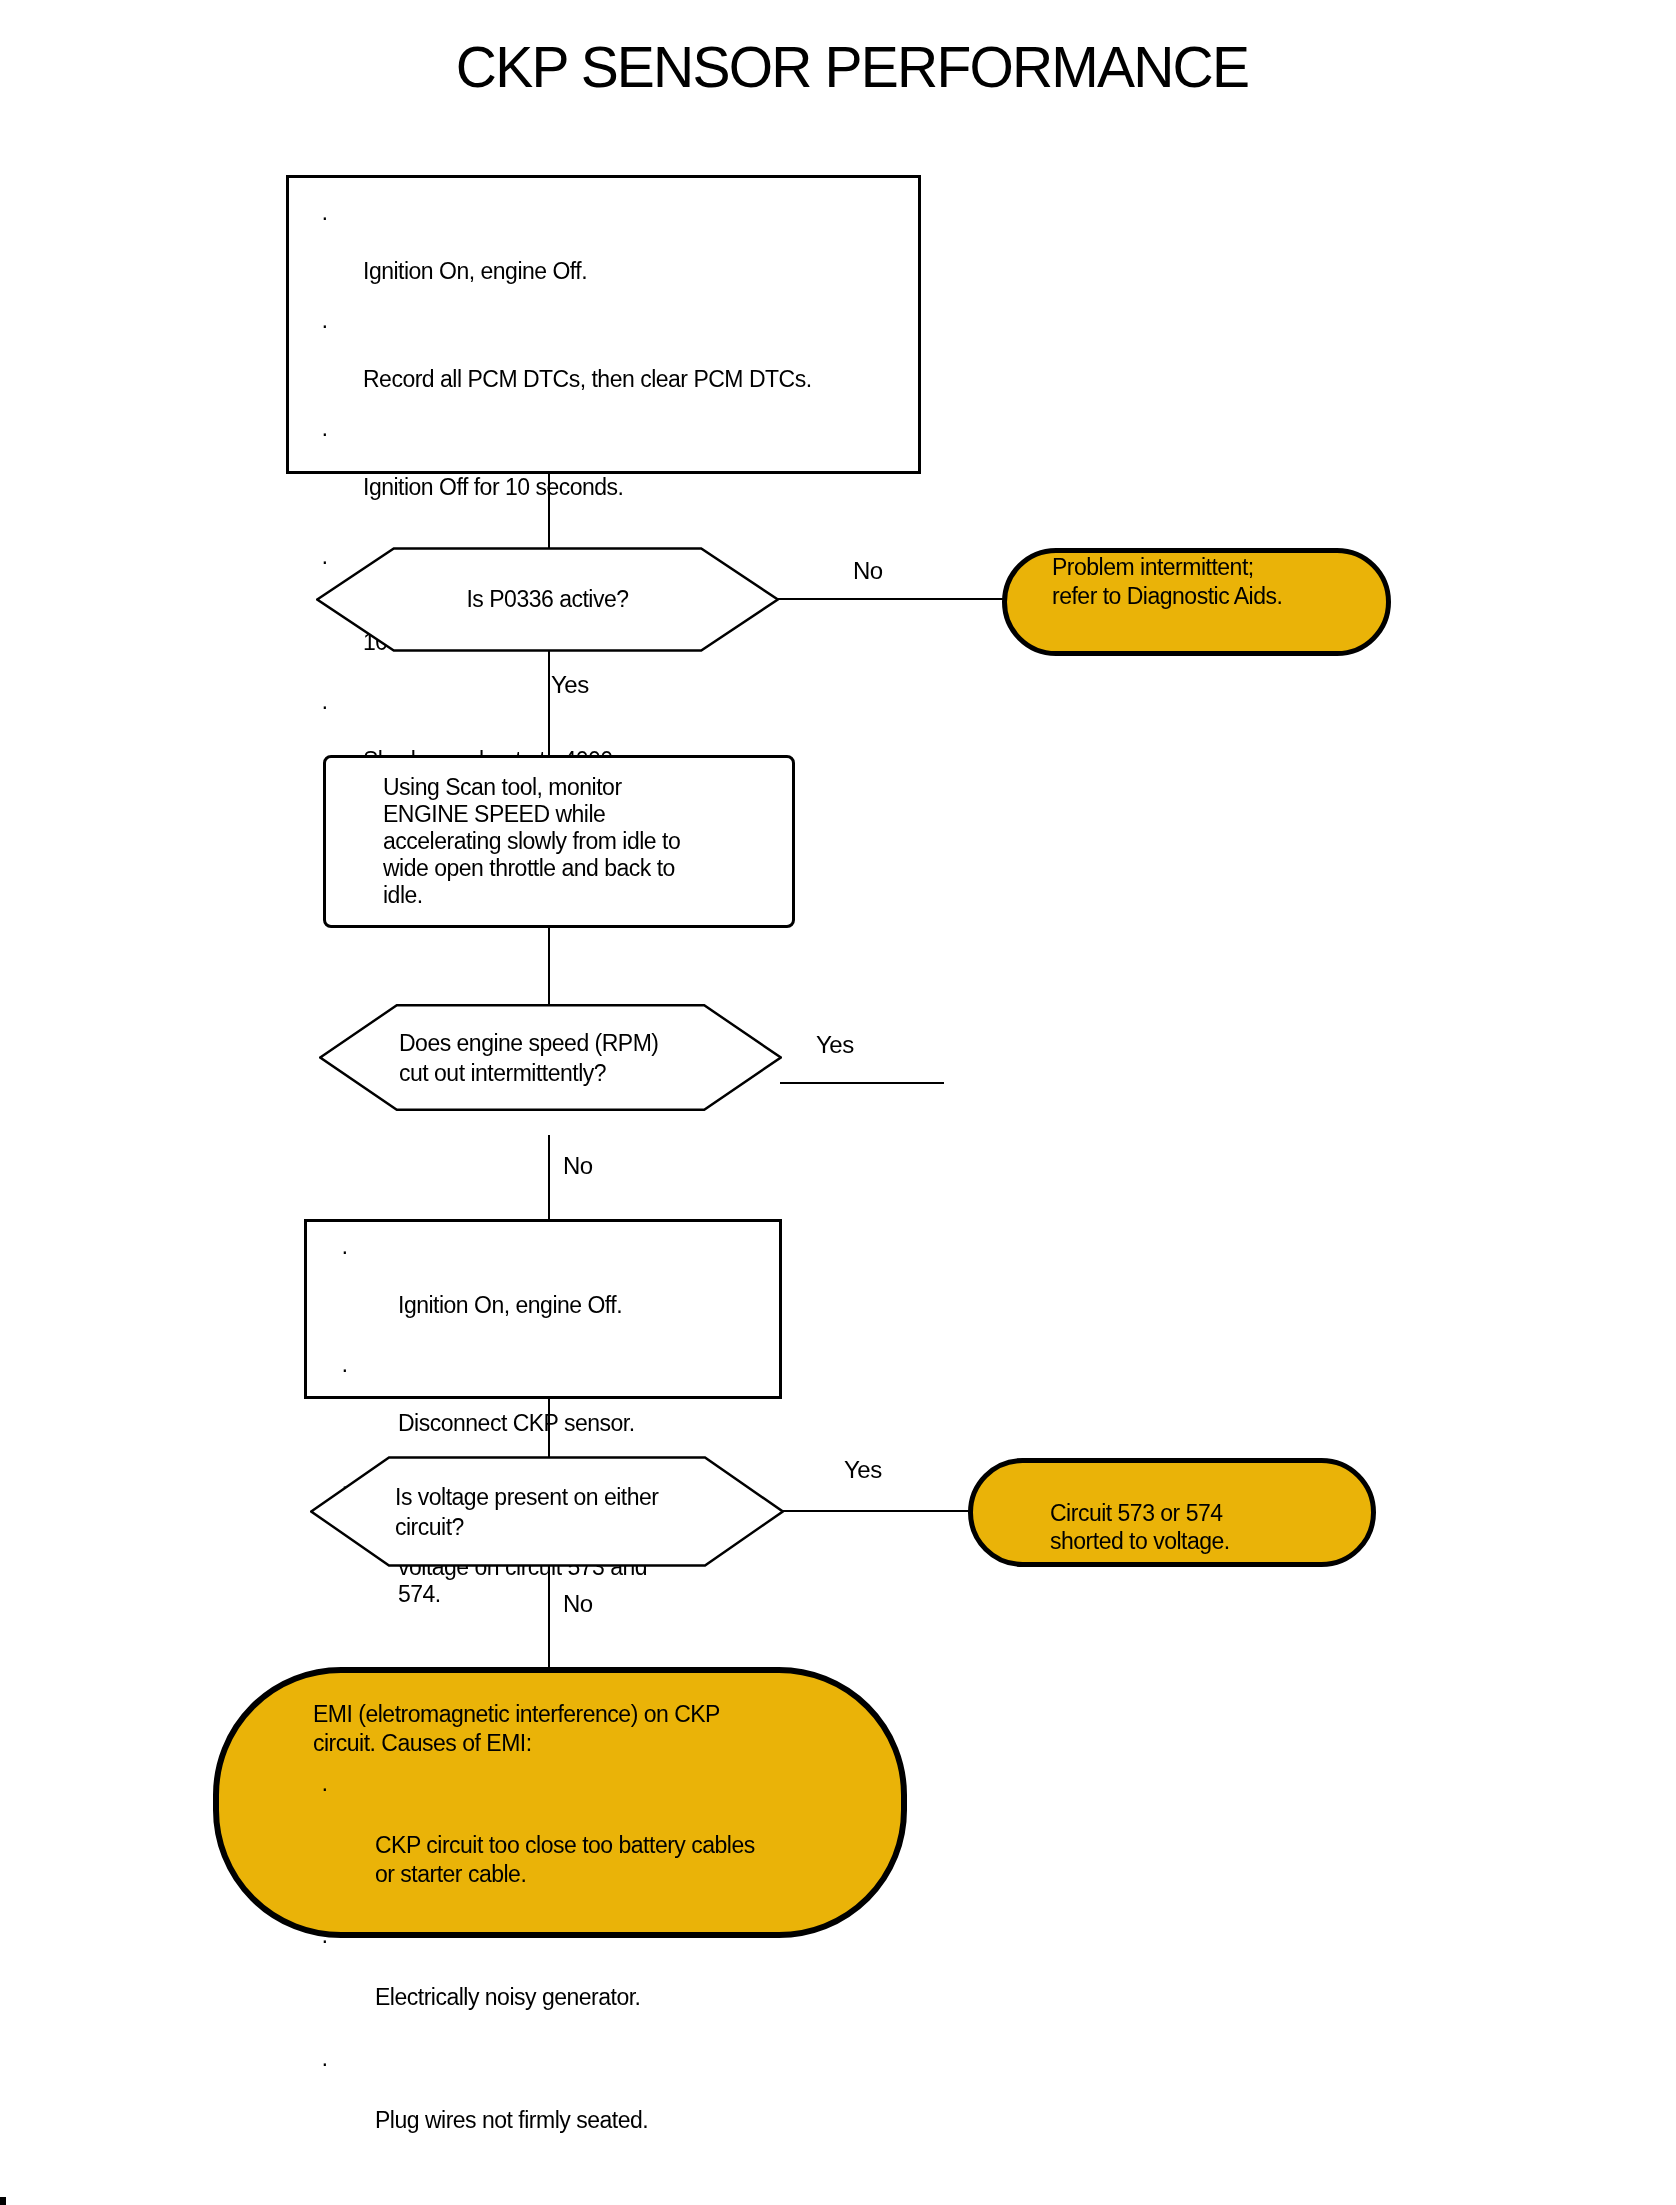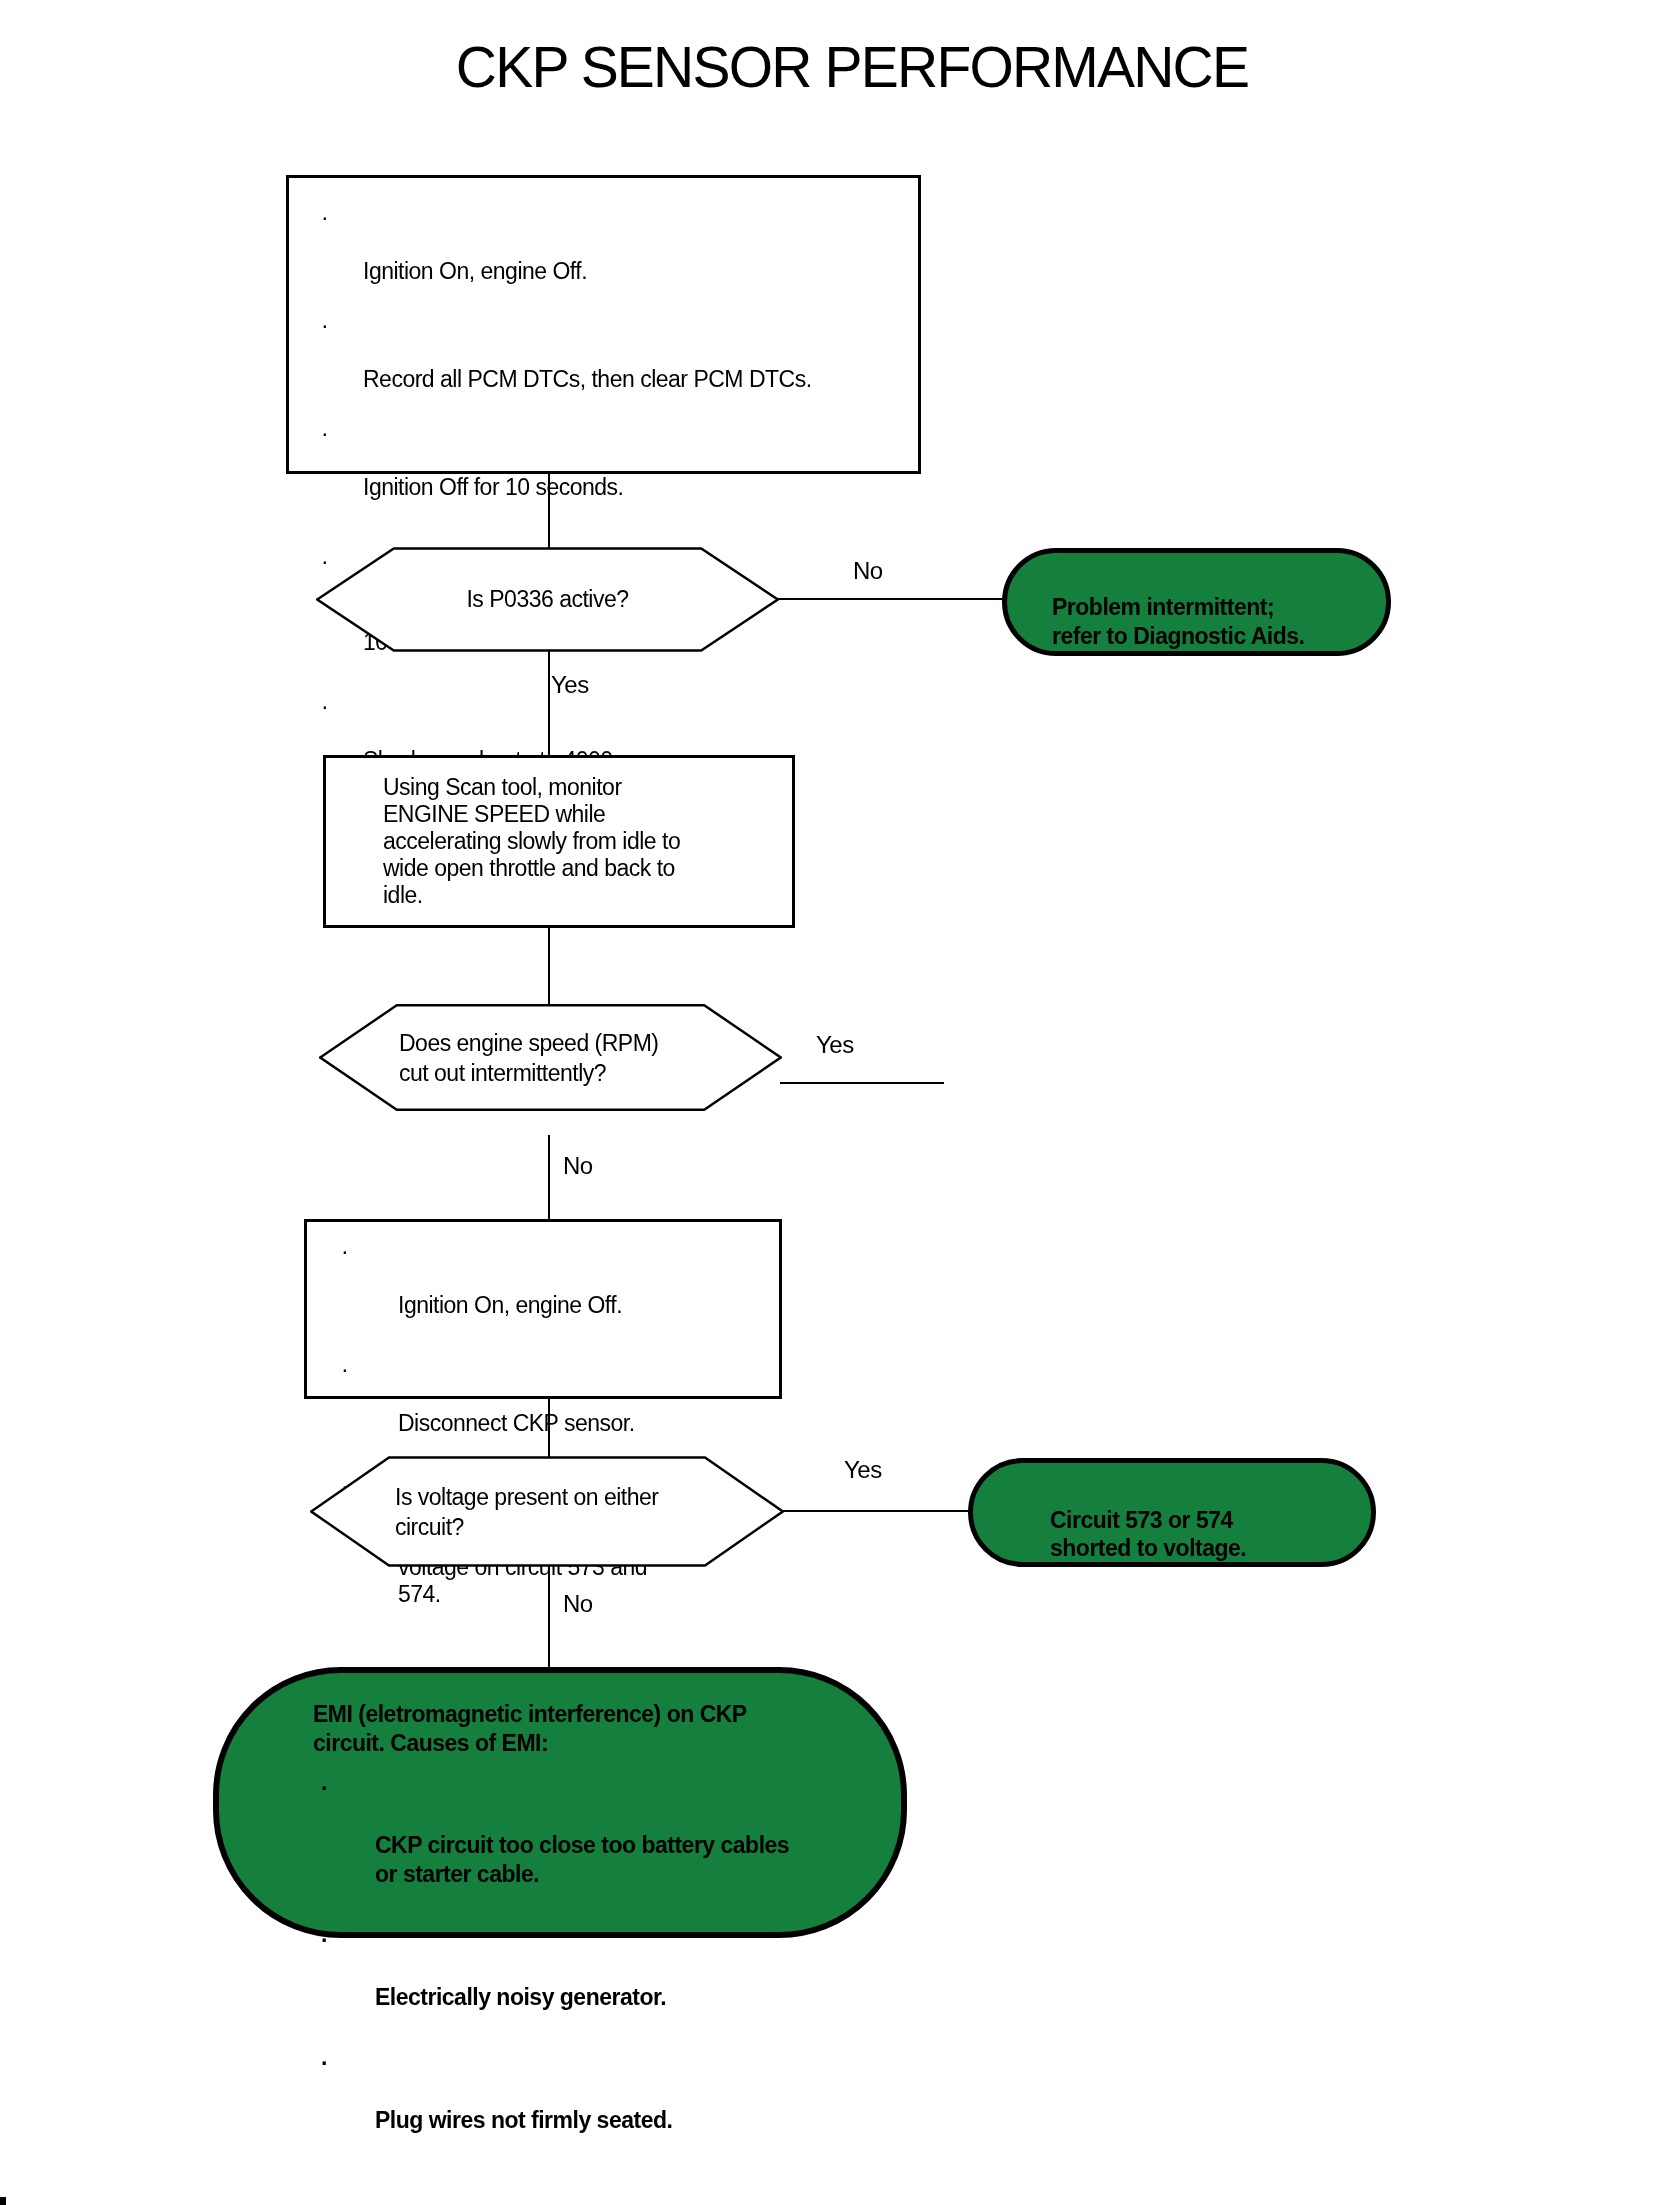--- a/index.html
+++ b/index.html
@@ -29,26 +29,25 @@
   }
   .pbox {
     position: absolute;
     border: 3px solid #000;
     background: #fff;
     box-sizing: border-box;
   }
   .pill {
     position: absolute;
     border: 5.5px solid #000;
-    background: #15803d;
+    background: #eab308;
     box-sizing: border-box;
     display: flex;
     flex-direction: column;
-    justify-content: flex-end;
-    font-weight: bold;
+    justify-content: flex-start;
   }
   .hexwrap { position: absolute; }
   .hexwrap svg { position: absolute; left: 0; top: 0; }
   .hextext {
     position: relative;
     height: 100%;
     display: flex;
     flex-direction: column;
     justify-content: center;
     box-sizing: border-box;
@@ -115,21 +114,21 @@
   <div class="lbl" style="left:853px; top:557px;">No</div>
 
   <div class="pill" style="left:1002px; top:548px; width:389px; height:108px; border-radius:55px; padding-left:45px;">
     <div class="txt" style="line-height:29px;">Problem intermittent;
 refer to Diagnostic Aids.</div>
   </div>
 
   <div class="vline" style="left:548px; top:650px; width:2.4px; height:106px;"></div>
   <div class="lbl" style="left:551px; top:671px;">Yes</div>
 
-  <div class="pbox" style="left:323px; top:755px; width:472px; height:173px;">
+  <div class="pbox" style="left:323px; top:755px; width:472px; height:173px;border-radius:8px;">
     <div class="txt" style="padding:16px 0 0 57px;">Using Scan tool, monitor
 ENGINE SPEED while
 accelerating slowly from idle to
 wide open throttle and back to
 idle.</div>
   </div>
 
   <div class="vline" style="left:548px; top:926px; width:2.4px; height:105px;"></div>
 
   <div class="hexwrap" style="left:319px; top:1004px; width:463px; height:107px;">

